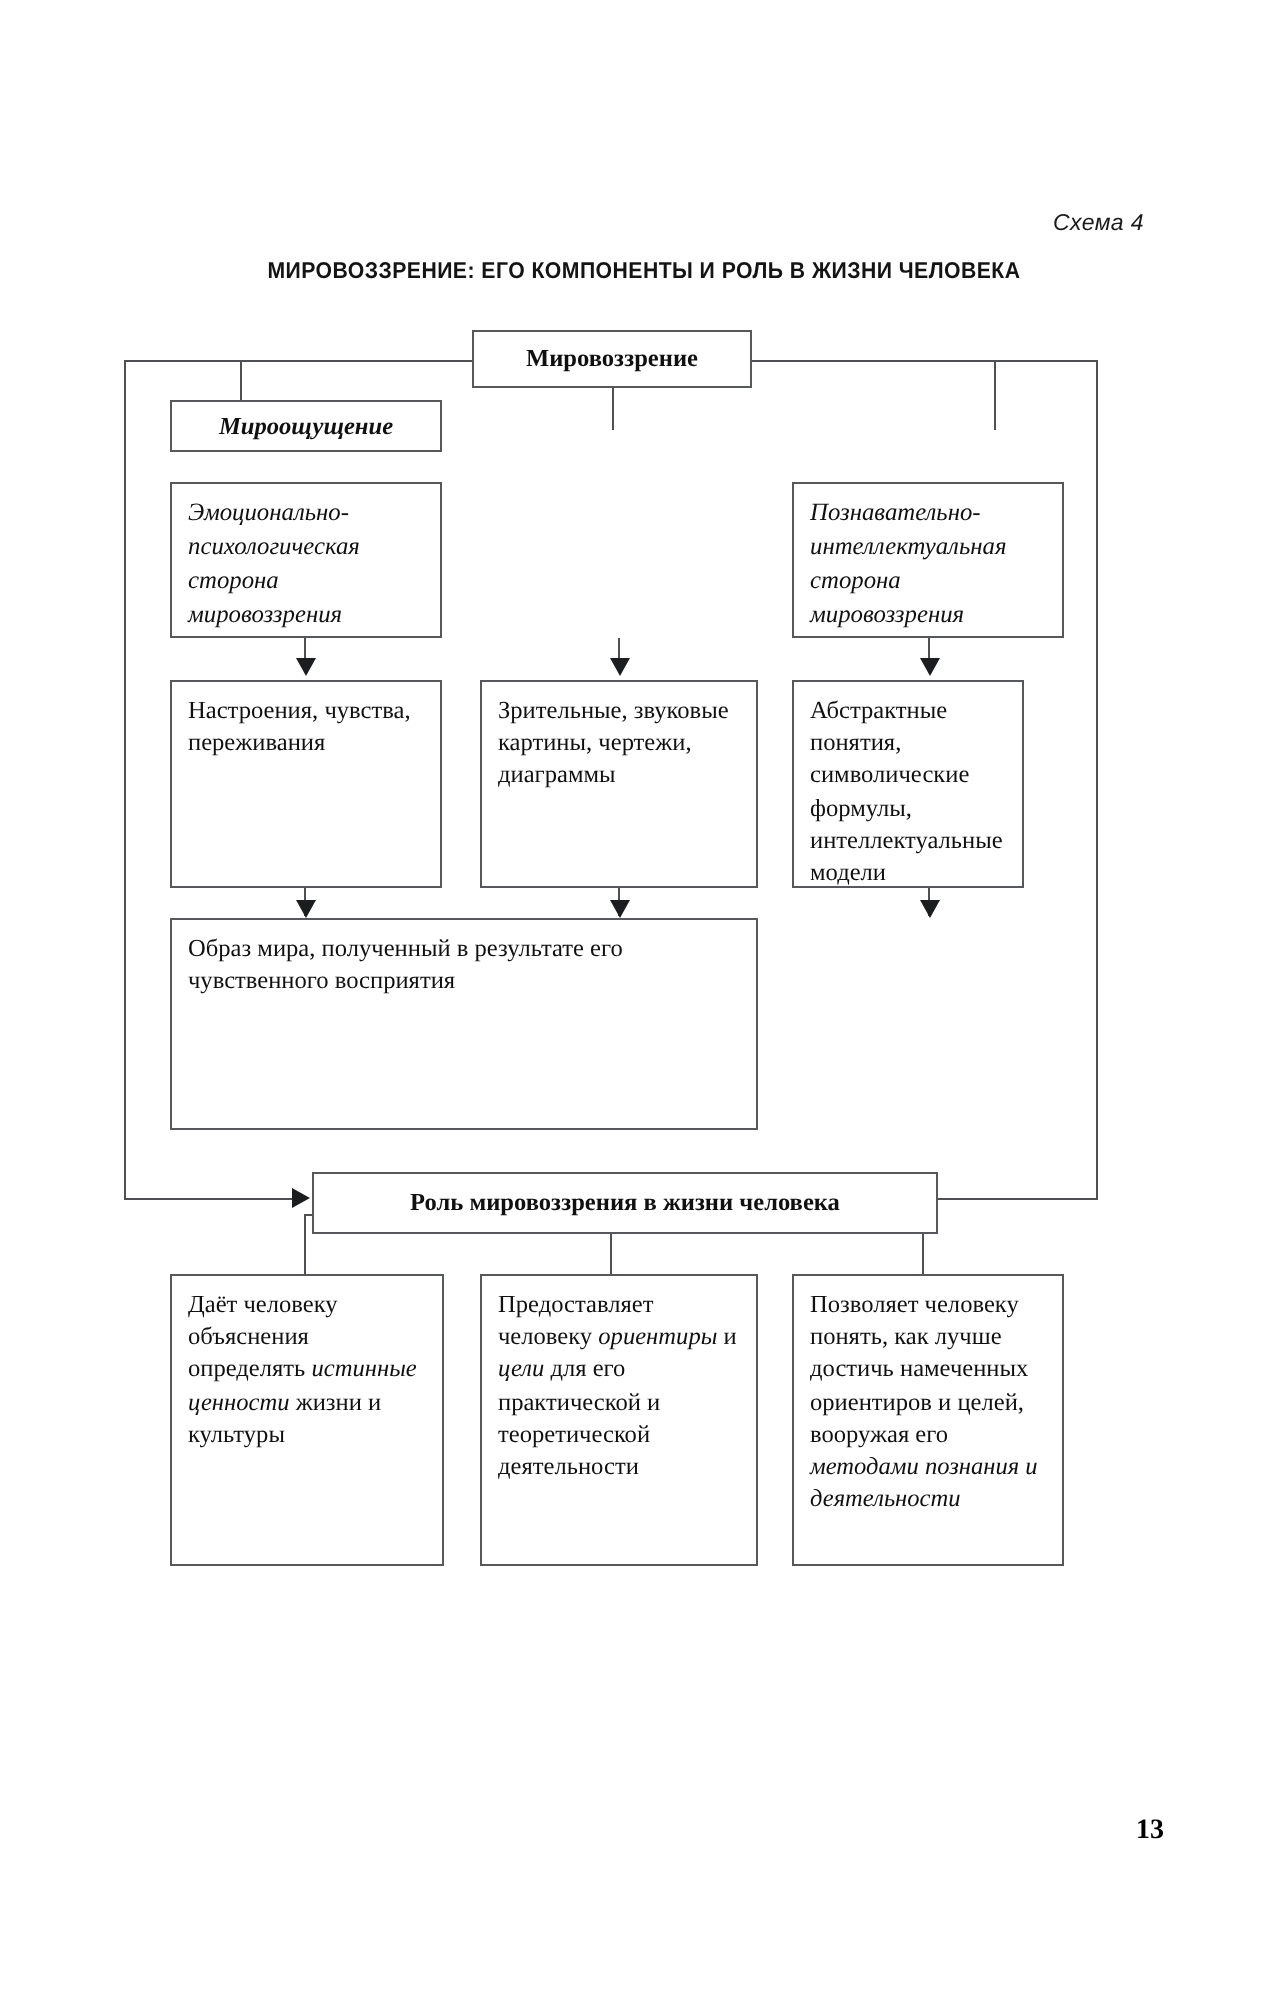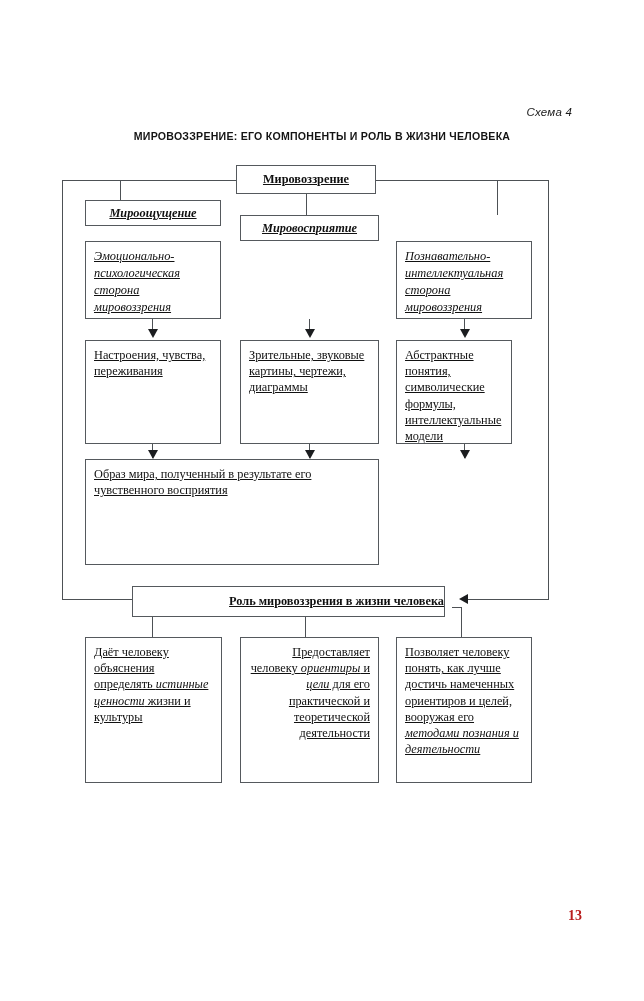--- a/index.html
+++ b/index.html
@@ -42,31 +42,30 @@
     color: #141414;
     transform: scaleX(.93);
     white-space: nowrap;
   }
   .page-number {
     position: absolute;
     right: 62px;
     top: 908px;
     font-size: 14px;
     font-weight: bold;
-    color: #b91c1c;
+    color: #000000;
   }
 
   
   .box {
     position: absolute;
     box-sizing: border-box;
     border: 1px solid #55595d;
     background: #ffffff;
     z-index: 4;
-    text-decoration: underline;
   }
   .box .txt {
     display: block;
     padding: 6px 8px 0 8px;
     font-size: 12.3px;
     line-height: 1.32;
     color: #101010;
   }
   .box.center-title .txt {
     text-align: center;
@@ -162,23 +161,20 @@
   </div>
   <div class="box def-cell" style="left:85px; top:241px; width:136px; height:78px;">
     <span class="txt">Эмоционально-психологическая сторона мировоззрения</span>
   </div>
   <div class="ln v" style="left:152px; top:319px; height:16px;"></div>
   <div class="arrow-down" style="left:148px; top:329px;"></div>
   <div class="box" style="left:85px; top:340px; width:136px; height:104px;">
     <span class="txt">Настроения, чувства, переживания</span>
   </div>
 
-  <div class="box center-title" style="left:240px; top:215px; width:139px; height:26px;">
-    <span class="txt hdr-cell">Мировосприятие</span>
-  </div>
   <div class="ln v" style="left:309px; top:319px; height:16px;"></div>
   <div class="arrow-down" style="left:305px; top:329px;"></div>
   <div class="box" style="left:240px; top:340px; width:139px; height:104px;">
     <span class="txt">Зрительные, звуковые картины, чертежи, диаграммы</span>
   </div>
 
   <div class="box center-title" style="left:396px; top:215px; width:136px; height:26px;margin-top:48px;">
     <span class="txt hdr-cell">Миропонимание</span>
   </div>
   <div class="box def-cell" style="left:396px; top:241px; width:136px; height:78px;">
@@ -194,40 +190,40 @@
   <div class="arrow-down" style="left:148px; top:450px;"></div>
   <div class="ln v" style="left:309px; top:444px; height:14px;"></div>
   <div class="arrow-down" style="left:305px; top:450px;"></div>
   <div class="ln v" style="left:464px; top:444px; height:14px;"></div>
   <div class="arrow-down" style="left:460px; top:450px;"></div>
 
   <div class="box" style="left:85px; top:459px; width:294px; height:106px;">
     <span class="txt">Образ мира, полученный в результате его чувственного восприятия</span>
   </div>
 
-  <div class="box center-title" style="left:132px; top:586px; width:313px; height:31px;justify-content:flex-end;">
+  <div class="box center-title" style="left:156px; top:586px; width:313px; height:31px;">
     <span class="txt">Роль мировоззрения в жизни человека</span>
   </div>
 
   <div class="ln h" style="left:152px; top:607px; width:1px;"></div>
   <div class="ln h" style="left:152px; top:607px; width:8px;"></div>
   <div class="ln v" style="left:152px; top:607px; height:30px;"></div>
 
   <div class="ln v" style="left:305px; top:617px; height:20px;"></div>
 
   <div class="ln h" style="left:452px; top:607px; width:9px;"></div>
   <div class="ln v" style="left:461px; top:607px; height:30px;"></div>
 
   <div class="box" style="left:85px; top:637px; width:137px; height:146px;">
     <span class="txt">
       <span>Даёт человеку объяснения определять </span><span class="it">истинные ценности</span><span> жизни и культуры</span>
     </span>
   </div>
 
-  <div class="box" style="left:240px; top:637px; width:139px; height:146px;text-align:right;">
+  <div class="box" style="left:240px; top:637px; width:139px; height:146px;">
     <span class="txt">
       <span>Предоставляет человеку </span><span class="it">ориентиры</span><span> и </span><span class="it">цели</span><span> для его практической и теоретической деятельности</span>
     </span>
   </div>
 
   <div class="box" style="left:396px; top:637px; width:136px; height:146px;">
     <span class="txt">
       <span>Позволяет человеку понять, как лучше достичь намеченных ориентиров и целей, вооружая его </span><span class="it">методами познания и деятельности</span>
     </span>
   </div>

